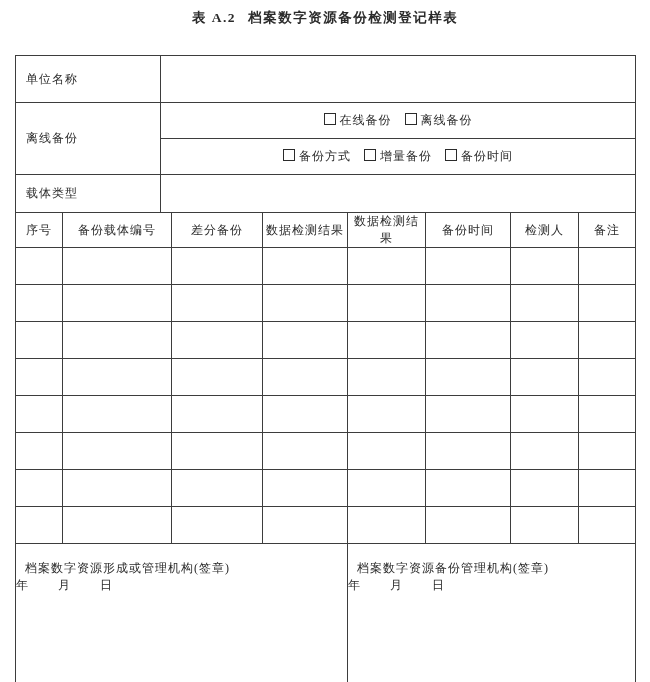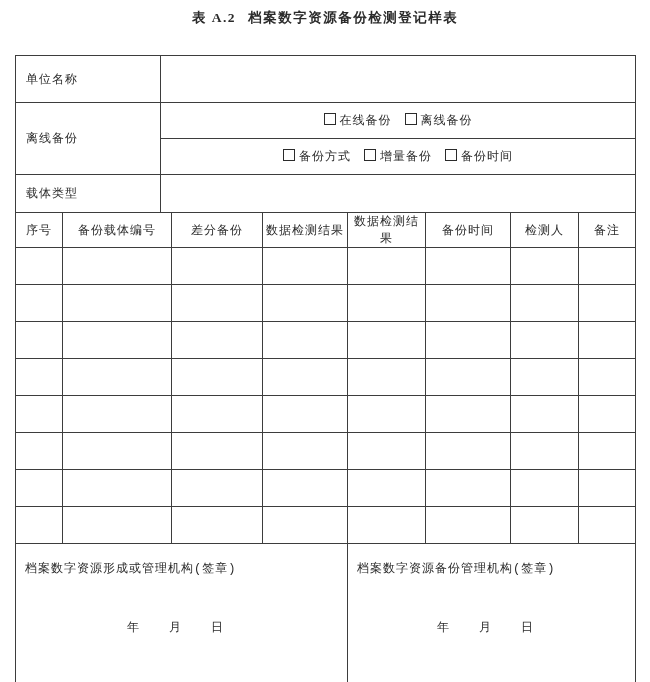--- a/index.html
+++ b/index.html
@@ -56,22 +56,22 @@
     border:1px solid var(--text);
     margin-right:4px;
     vertical-align:-1px;
     background:transparent;
   }
 
   .data-table th{text-align:center;}
   .data-table td{height:36px;}
 
   .sig-cell{vertical-align:top;}
-  .sig-label{padding:16px 8px 0 9px;text-align:left;font-family:Liberation Mono, monospace;}
-  .date-line{margin-top:42px;text-align:center;padding-right:12px;white-space:nowrap;}
+  .sig-label{padding:16px 8px 0 9px;text-align:left;}
+  .date-line{text-align:left;padding-right:12px;white-space:nowrap;}
   .date-line .date-part + .date-part{margin-left:29px;}
 </style>
 </head>
 <body>
 
 <div class="page">
 
   <div class="doc-title">
     <span>表 A.2</span><span class="title-gap"></span><span>档案数字资源备份检测登记样表</span>
   </div>

